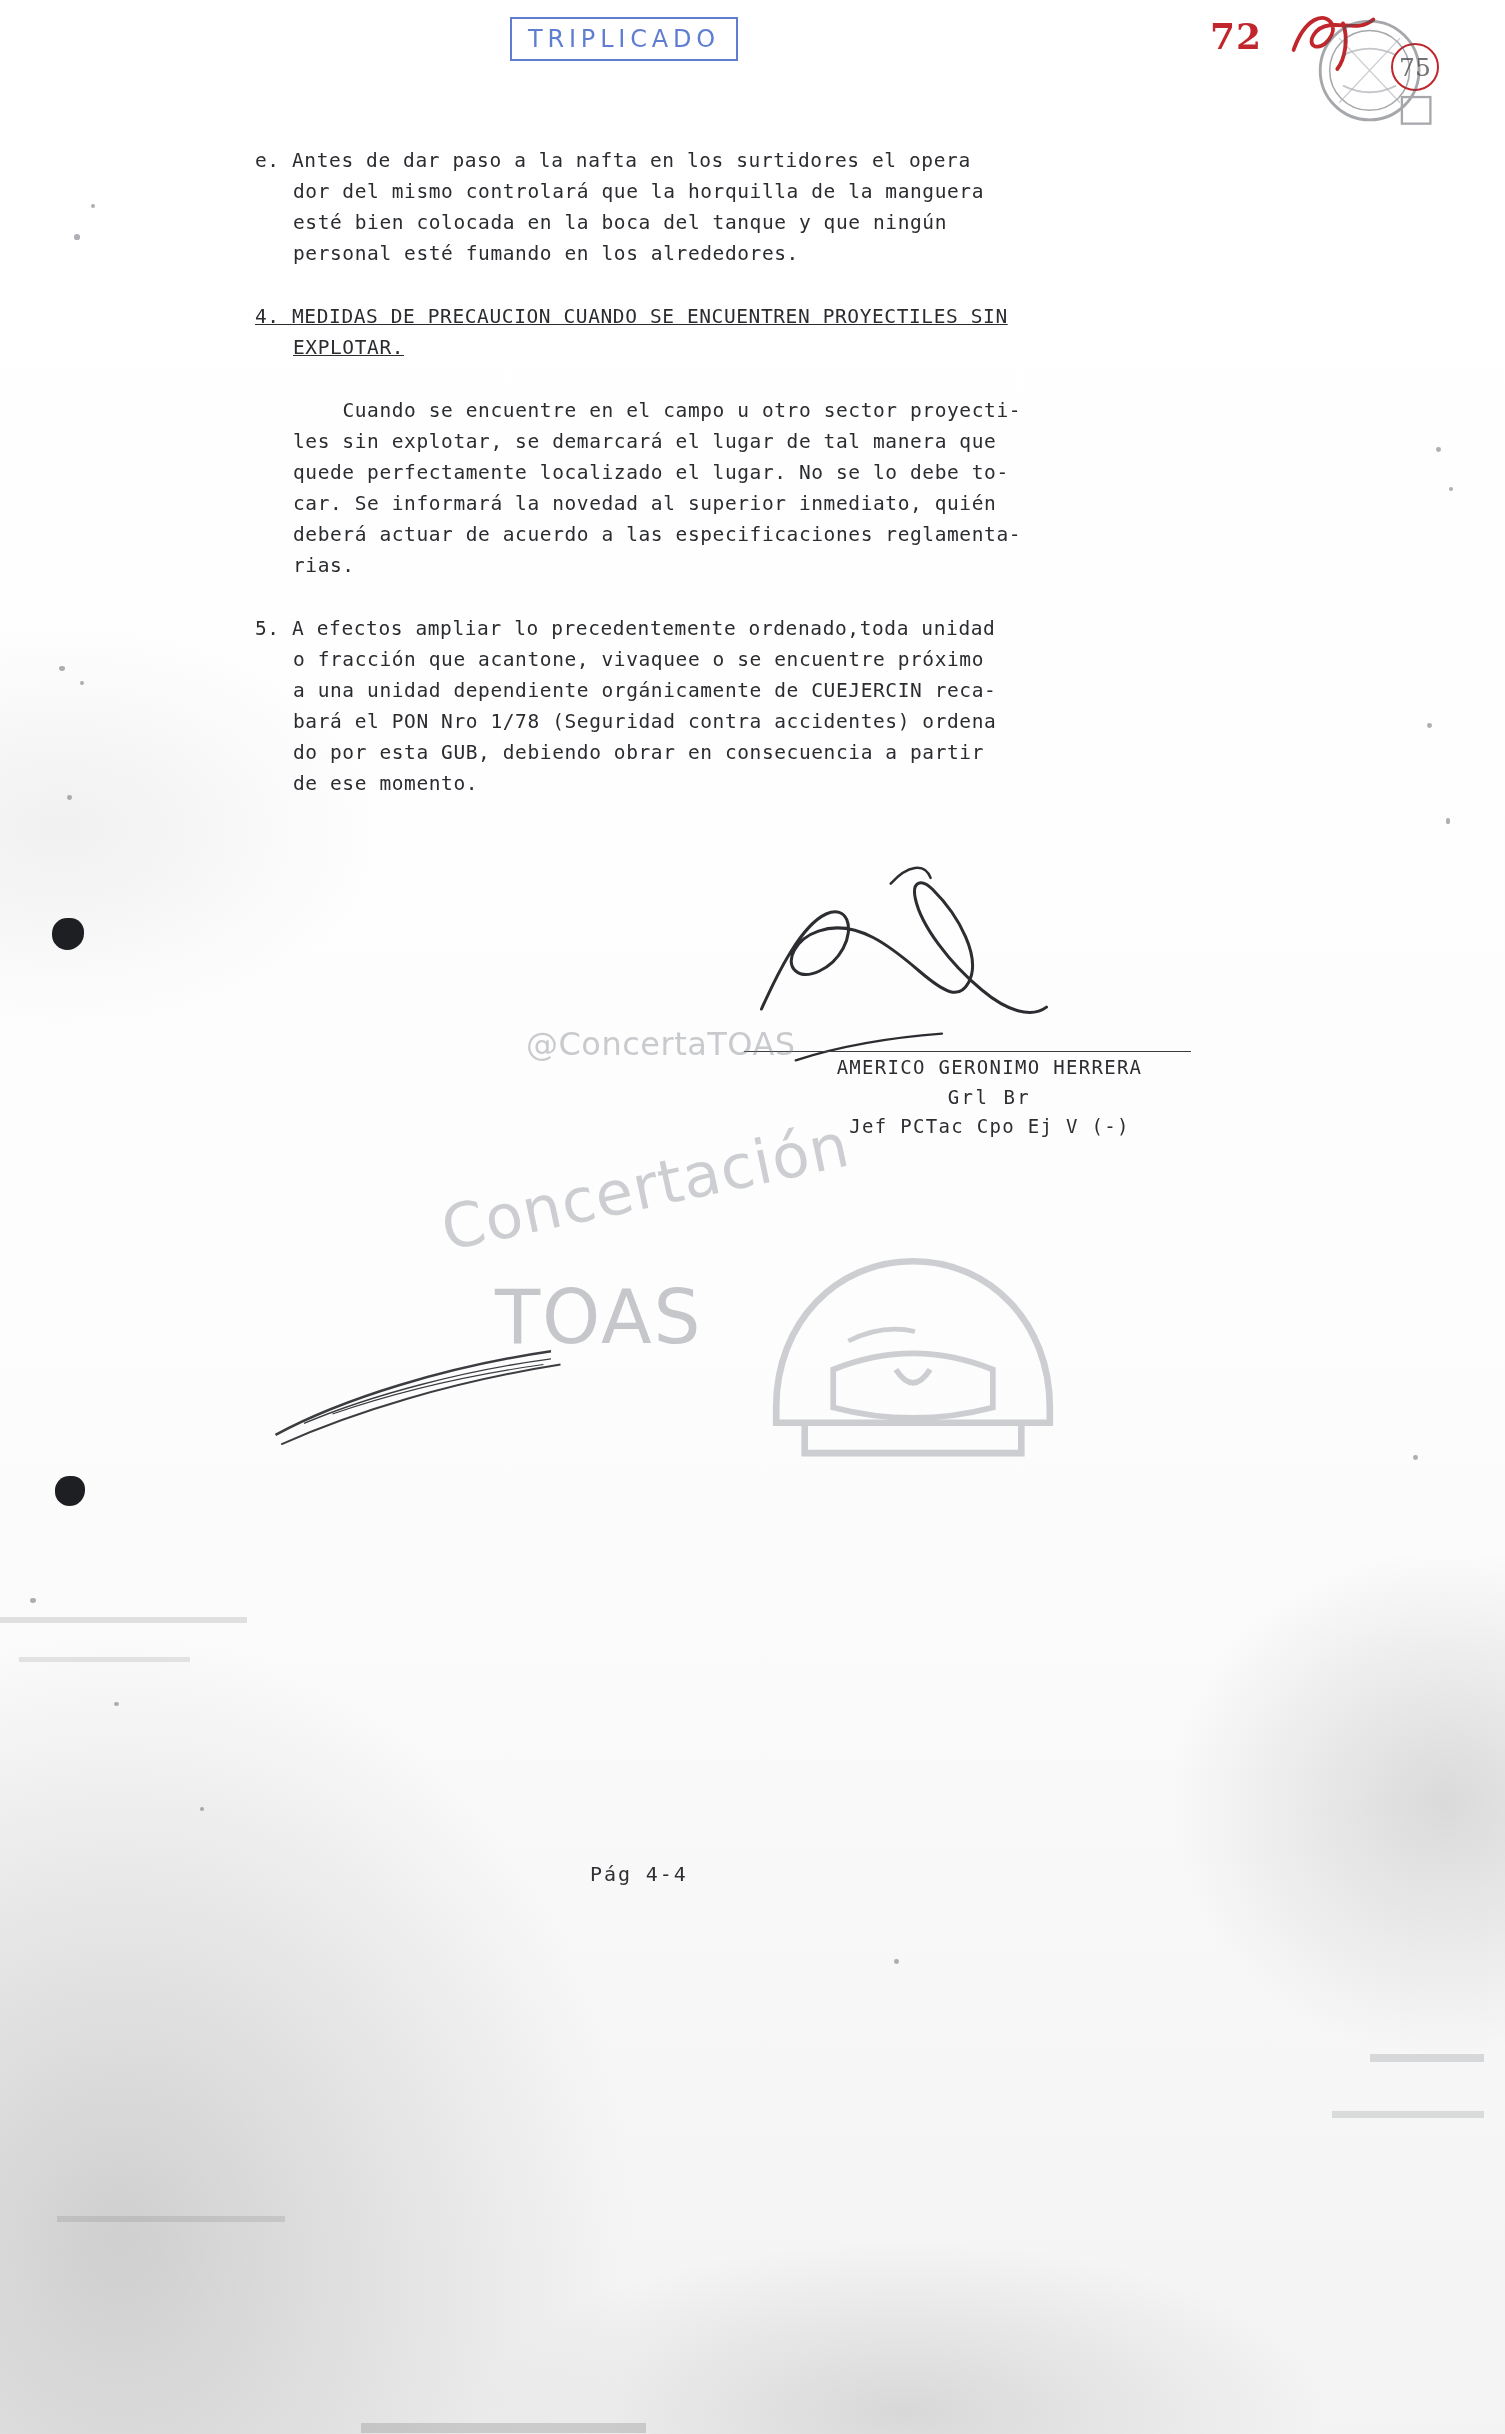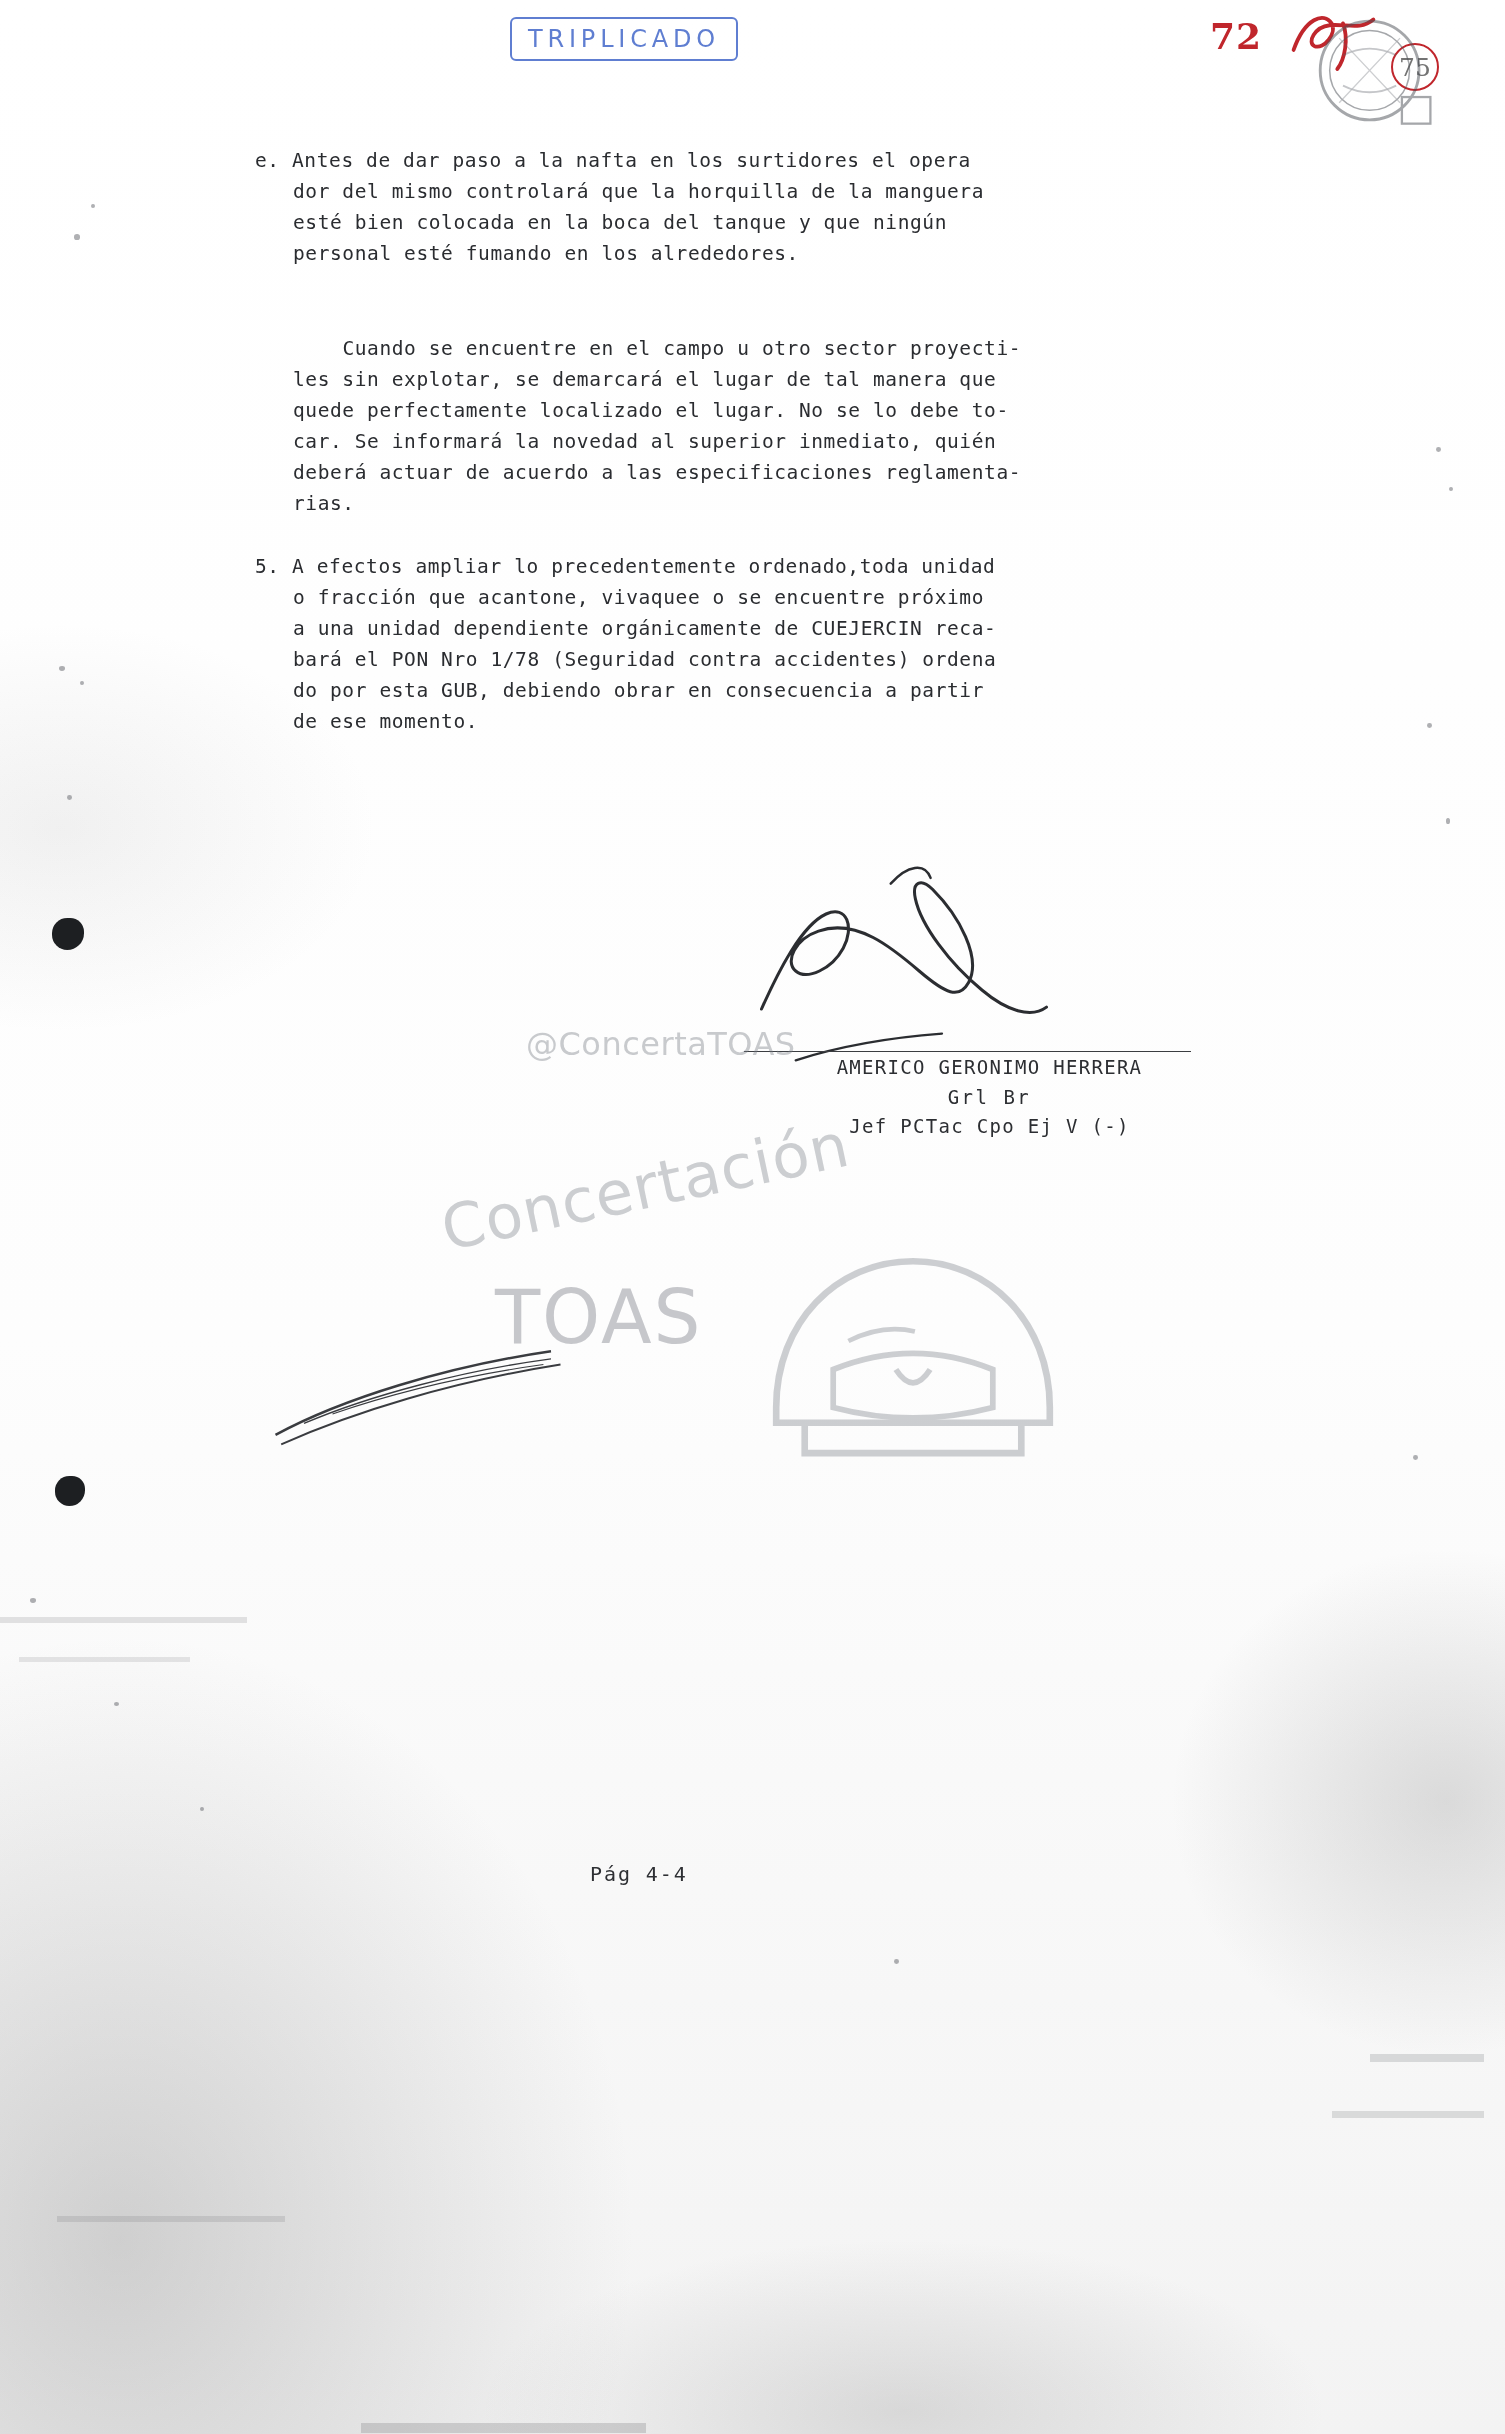--- a/index.html
+++ b/index.html
@@ -44,21 +44,21 @@
   }
 
   
   .stamp-triplicado {
     position: absolute;
     left: 510px;
     top: 17px;
     width: 224px;
     height: 40px;
     border: 2.9px solid #3c62c8;
-    border-radius: 6px;
+    border-radius: 0;
     color: #3c62c8;
     font-family: "DejaVu Sans", sans-serif;
     font-size: 24px;
     letter-spacing: 4.8px;
     display: flex;
     align-items: center;
     justify-content: center;
     opacity: .82;
   }
   .red-number {
@@ -250,20 +250,22 @@
     <path d="M60,72 q28,14 56,0" fill="none" stroke="#5a5e66" stroke-width="2" opacity=".7"></path>
     <rect x="122" y="84" width="30" height="28" fill="none" stroke="#4d5158" stroke-width="2.4"></rect>
   </svg>
 
   <div class="body-col">
     <div class="para lvl-e">e. Antes de dar paso a la nafta en los surtidores el opera
 dor del mismo controlará que la horquilla de la manguera
 esté bien colocada en la boca del tanque y que ningún
 personal esté fumando en los alrededores.</div>
     <div class="gap-md"></div>
+    <div class="para num u">4. MEDIDAS DE PRECAUCION CUANDO SE ENCUENTREN PROYECTILES SIN
+EXPLOTAR.</div>
     <div class="gap-md"></div>
     <div class="para ind">    Cuando se encuentre en el campo u otro sector proyecti-
 les sin explotar, se demarcará el lugar de tal manera que
 quede perfectamente localizado el lugar. No se lo debe to-
 car. Se informará la novedad al superior inmediato, quién
 deberá actuar de acuerdo a las especificaciones reglamenta-
 rias.</div>
     <div class="gap-md"></div>
     <div class="para num">5. A efectos ampliar lo precedentemente ordenado,toda unidad
 o fracción que acantone, vivaquee o se encuentre próximo

